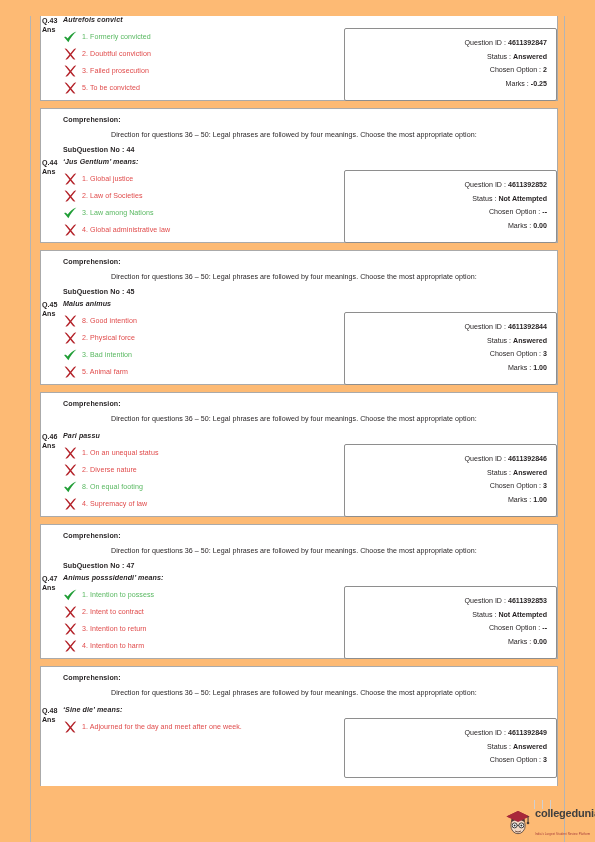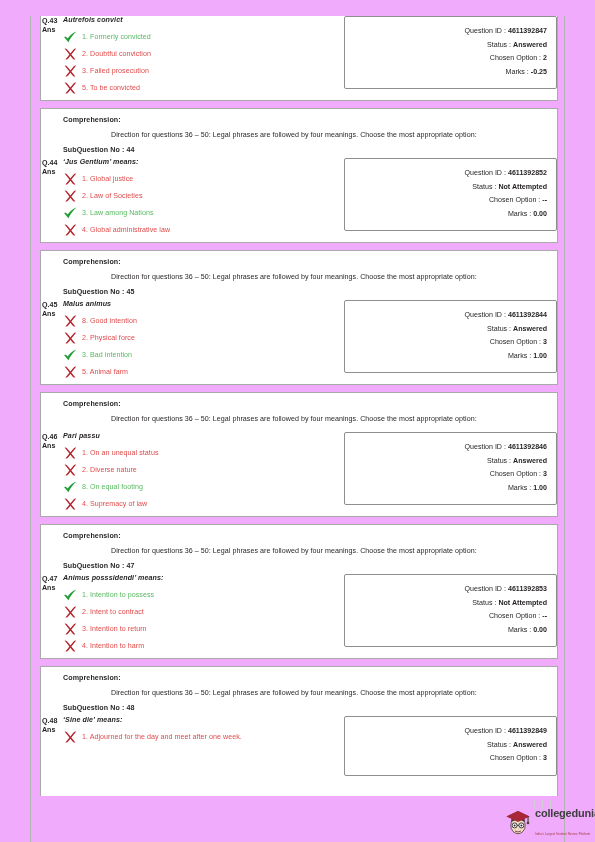--- a/index.html
+++ b/index.html
@@ -6,21 +6,21 @@
   html, body {
     margin: 0; padding: 0;
     width: 595px; height: 842px;
     background: #ffffff;
     font-family: "Liberation Sans", sans-serif;
     -webkit-font-smoothing: antialiased;
   }
   .page {
     position: relative;
     width: 595px; height: 842px;
-    background: #f0abfc;
+    background: #fdba74;
     overflow: hidden;
   }
   
   .frame-left, .frame-right {
     position: absolute;
     top: 16px;
     bottom: 0;
     width: 1px;
     background: #b4b4b4;
   }
@@ -140,21 +140,21 @@
 
   
   .infobox {
     position: absolute;
     width: 213px;
     border: 1px solid #8e8e8e;
     border-radius: 2px;
     background: #fff;
     padding: 8px 9px 9px 9px;
     right: 0;
-    top: 0;
+    top: 12px;
   }
   .inforow {
     display: flex;
     justify-content: flex-end;
     align-items: baseline;
     font-size: 7.1px;
     color: #231f20;
     line-height: 13.5px;
     white-space: nowrap;
   }
@@ -598,21 +598,20 @@
                 <span class="v">0.00</span>
               </div>
             </div>
           </div>
         </div>
       </div>
       <div class="qblock clipped-bottom">
         <div class="comp-wrap">
           <div class="comp-title">Comprehension:</div>
           <div class="comp-direction">Direction for questions 36 – 50: Legal phrases are followed by four meanings. Choose the most appropriate option:</div>
-          <div class="comp-subq">SubQuestion No : 48</div>
         </div>
         <div class="qbody">
           <div class="gutter">
             <div class="lbl">Q.48</div>
             <div class="lbl ans">Ans</div>
           </div>
           <div class="qmain">
             <div class="qtext">‘Sine die’ means:</div>
             <div class="opts">
               <div class="opt wrong">

